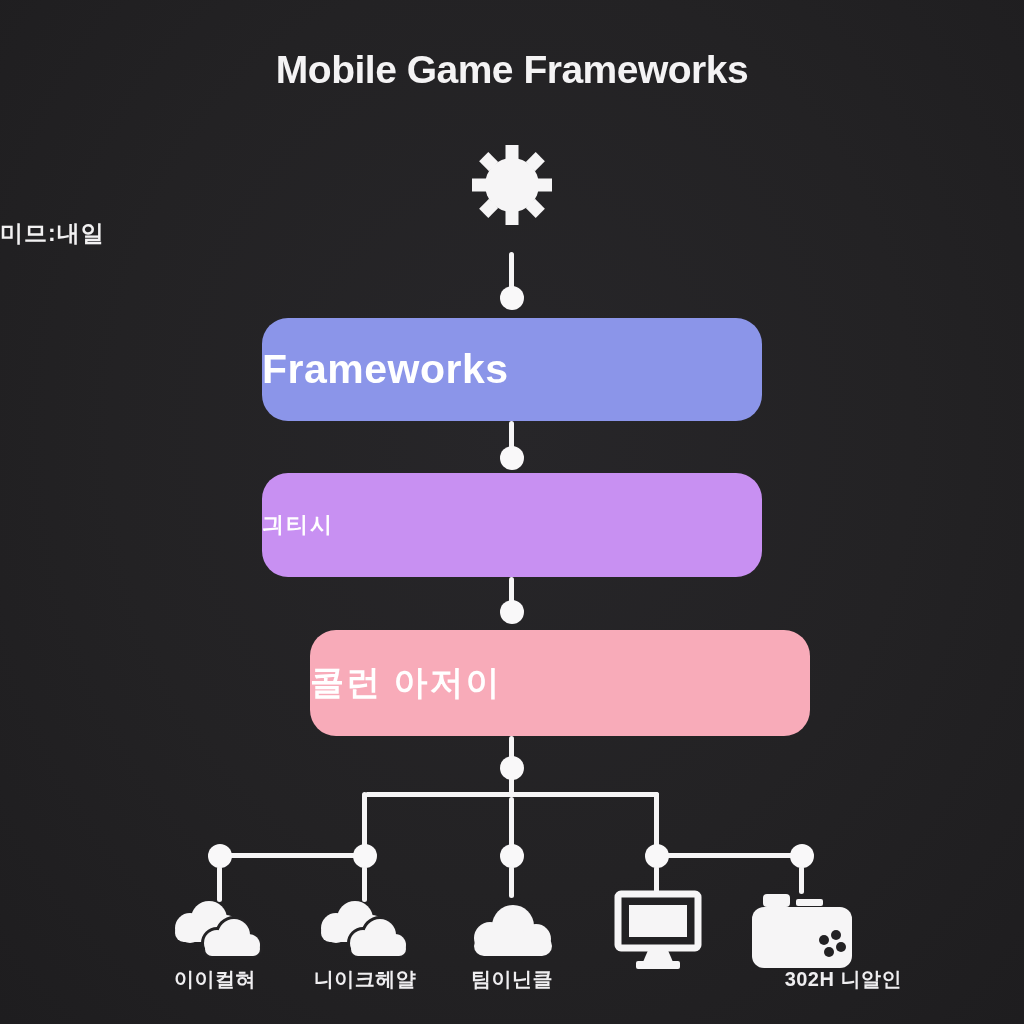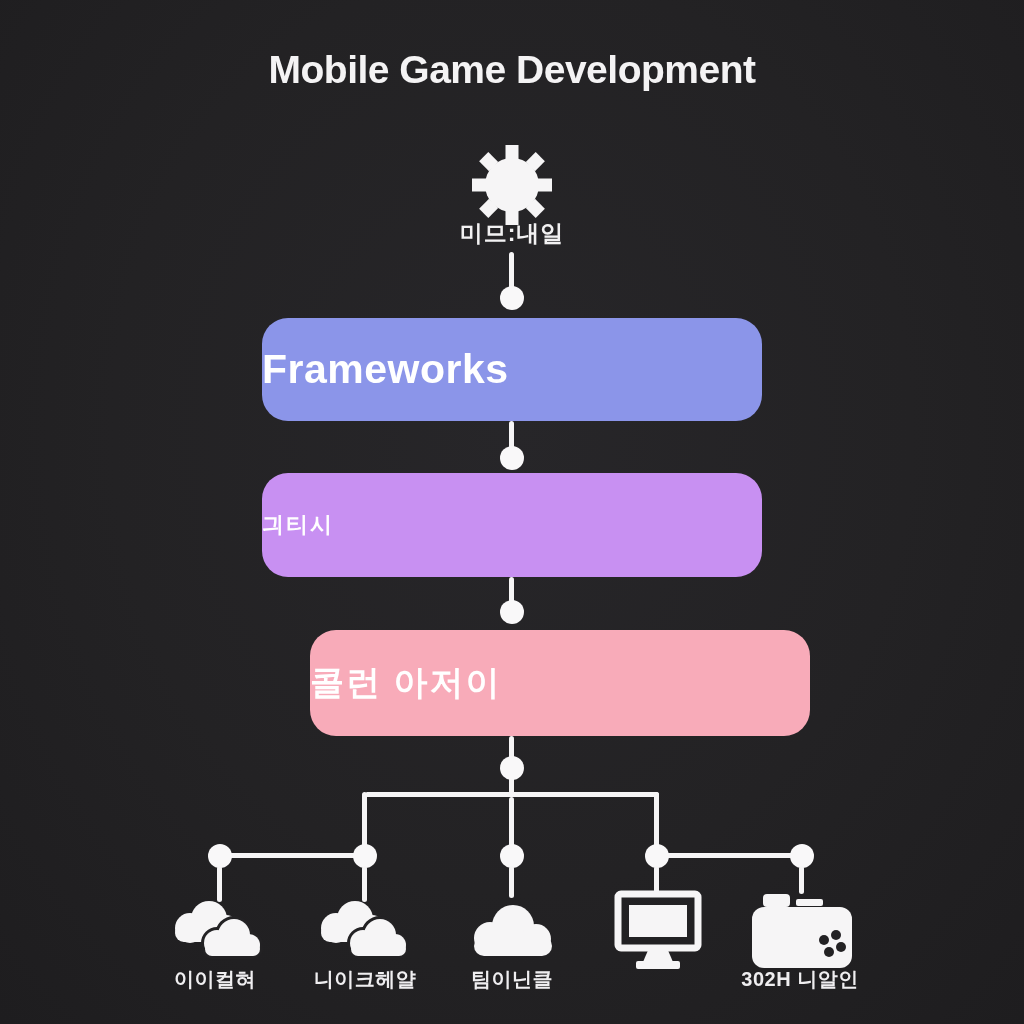--- a/index.html
+++ b/index.html
@@ -13,21 +13,21 @@
     background:radial-gradient(ellipse at 50% 42%, #272629 0%, #232224 55%, #1e1d1f 100%);
   }
   .title{
     position:absolute;top:48px;left:0;width:1024px;
     text-align:center;color:#f4f3f4;
     font-size:39px;font-weight:700;letter-spacing:-0.5px;
   }
   .icon-abs{position:absolute;}
   .root-label{
     position:absolute;top:218px;left:0;width:1024px;
-    text-align:center;color:#f2f1f2;font-size:23px;font-weight:700;letter-spacing:1px;
+    color:#f2f1f2;font-size:23px;font-weight:700;letter-spacing:1px;
   }
   .vline{position:absolute;width:5px;background:#f6f5f6;border-radius:3px;}
   .hline{position:absolute;height:5px;background:#f6f5f6;border-radius:3px;}
   .dot{position:absolute;width:24px;height:24px;border-radius:50%;background:#f9f8f9;}
   .box{
     position:absolute;left:262px;width:500px;
     border-radius:26px;display:flex;align-items:center;
     color:#ffffff;font-weight:700;
   }
   .box-1{top:318px;height:103px;font-size:41px;letter-spacing:0.5px;}
@@ -36,21 +36,21 @@
   .leaf-label{
     position:absolute;top:966px;width:170px;
     text-align:center;color:#efeef0;font-size:20px;font-weight:700;letter-spacing:0.5px;
   }
 </style>
 </head>
 <body>
 
 <div class="canvas">
 
-  <div class="title">Mobile Game Development</div>
+  <div class="title">Mobile Game Frameworks</div>
 
   <svg class="icon-abs" style="left:470px;top:143px;" width="84" height="84" viewBox="0 0 84 84">
     <g fill="#f6f5f6">
       <circle cx="42" cy="42" r="27"></circle>
       <rect x="35.5" y="2" width="13" height="14"></rect>
       <rect x="35.5" y="2" width="13" height="14" transform="rotate(45 42 42)"></rect>
       <rect x="35.5" y="2" width="13" height="14" transform="rotate(90 42 42)"></rect>
       <rect x="35.5" y="2" width="13" height="14" transform="rotate(135 42 42)"></rect>
       <rect x="35.5" y="2" width="13" height="14" transform="rotate(180 42 42)"></rect>
       <rect x="35.5" y="2" width="13" height="14" transform="rotate(225 42 42)"></rect>
@@ -173,15 +173,15 @@
       <circle cx="74" cy="48" r="5"></circle>
       <circle cx="86" cy="43" r="5"></circle>
       <circle cx="79" cy="60" r="5"></circle>
       <circle cx="91" cy="55" r="5"></circle>
     </g>
   </svg>
 
   <div class="leaf-label" style="left:130px;">이이컬혀</div>
   <div class="leaf-label" style="left:427px;">팀이닌클</div>
   <div class="leaf-label" style="left:280px;">니이크헤얄</div>
-  <div class="leaf-label" style="left:715px;">302H 니알인</div>
+  <div class="leaf-label" style="left:732px;text-align:right;">302H 니알인</div>
 
 </div>
 
 </body></html>

